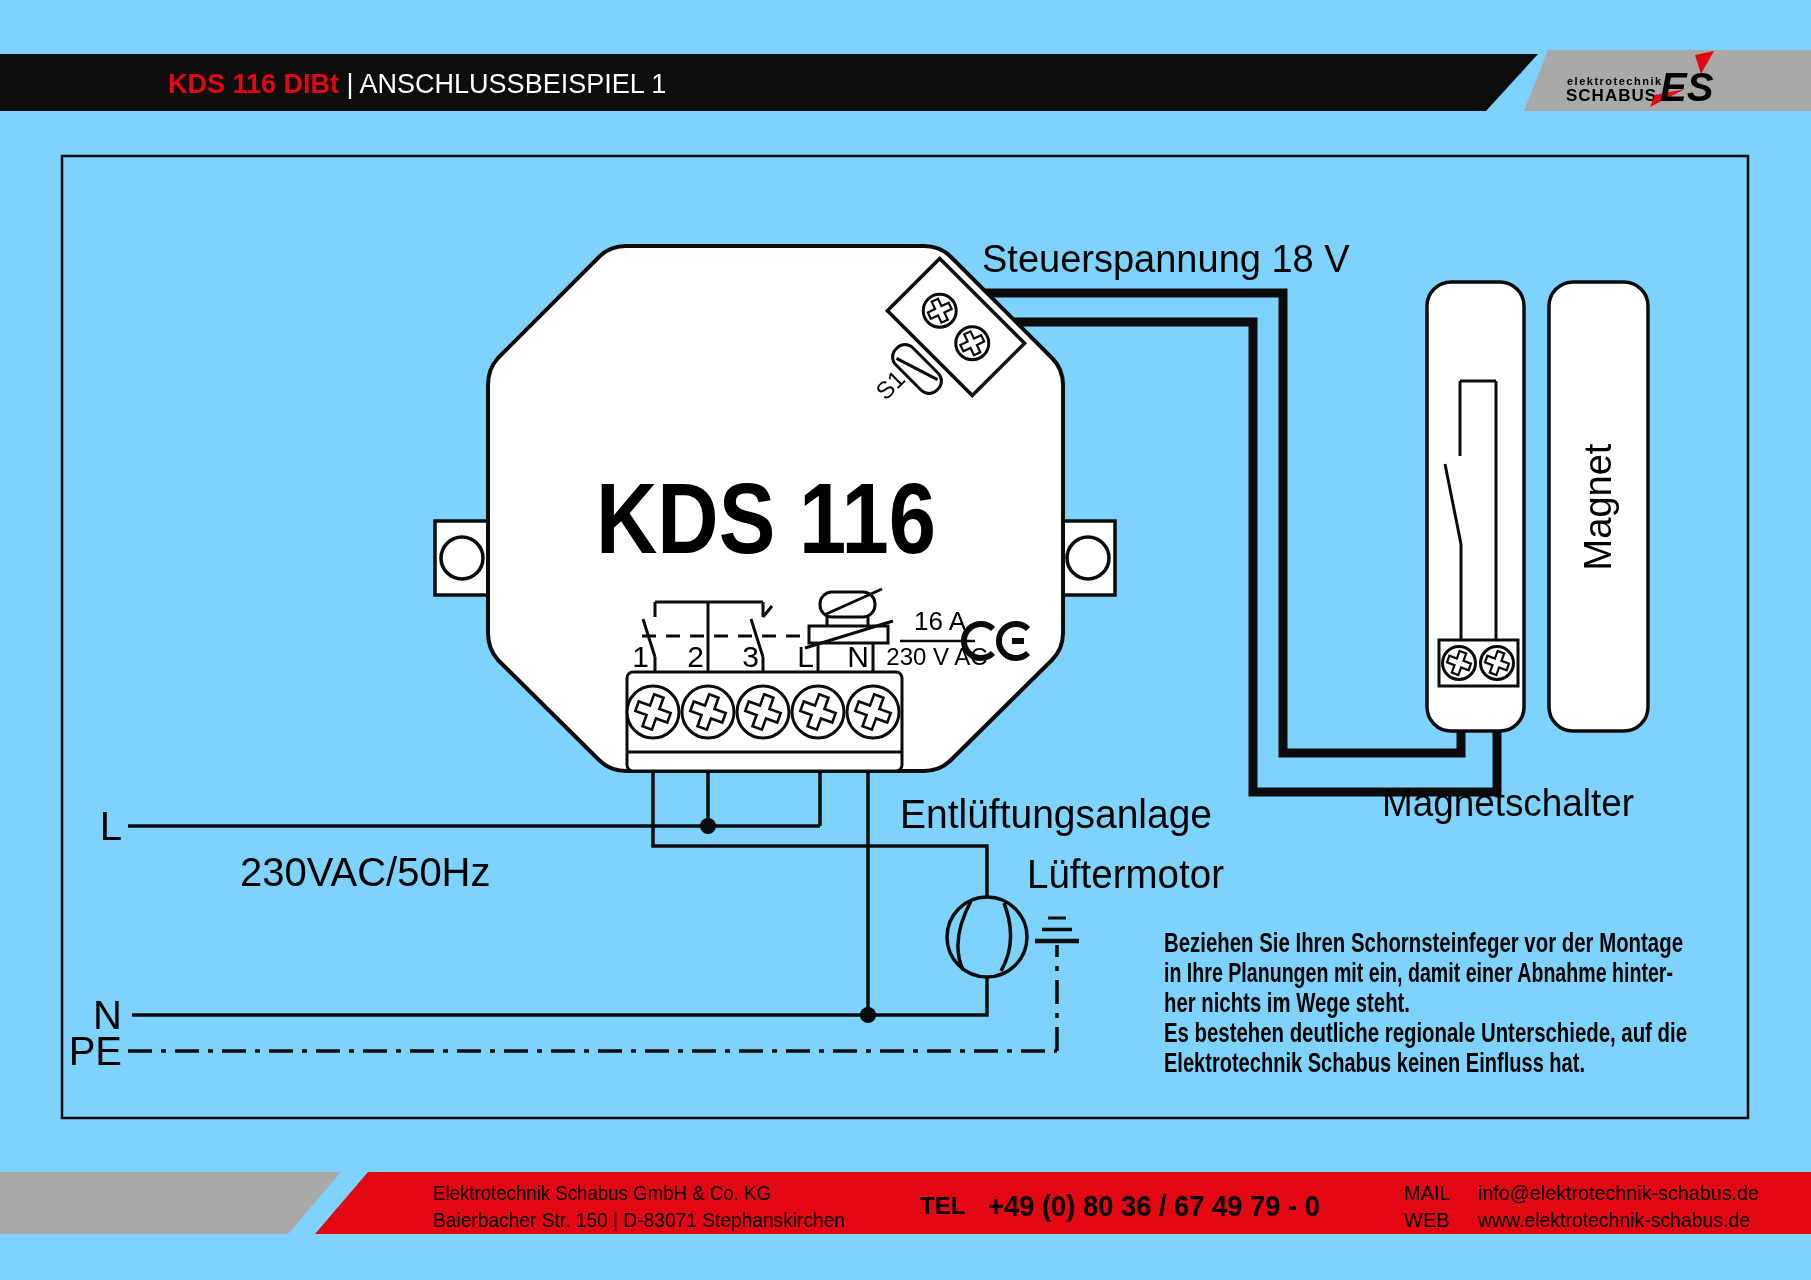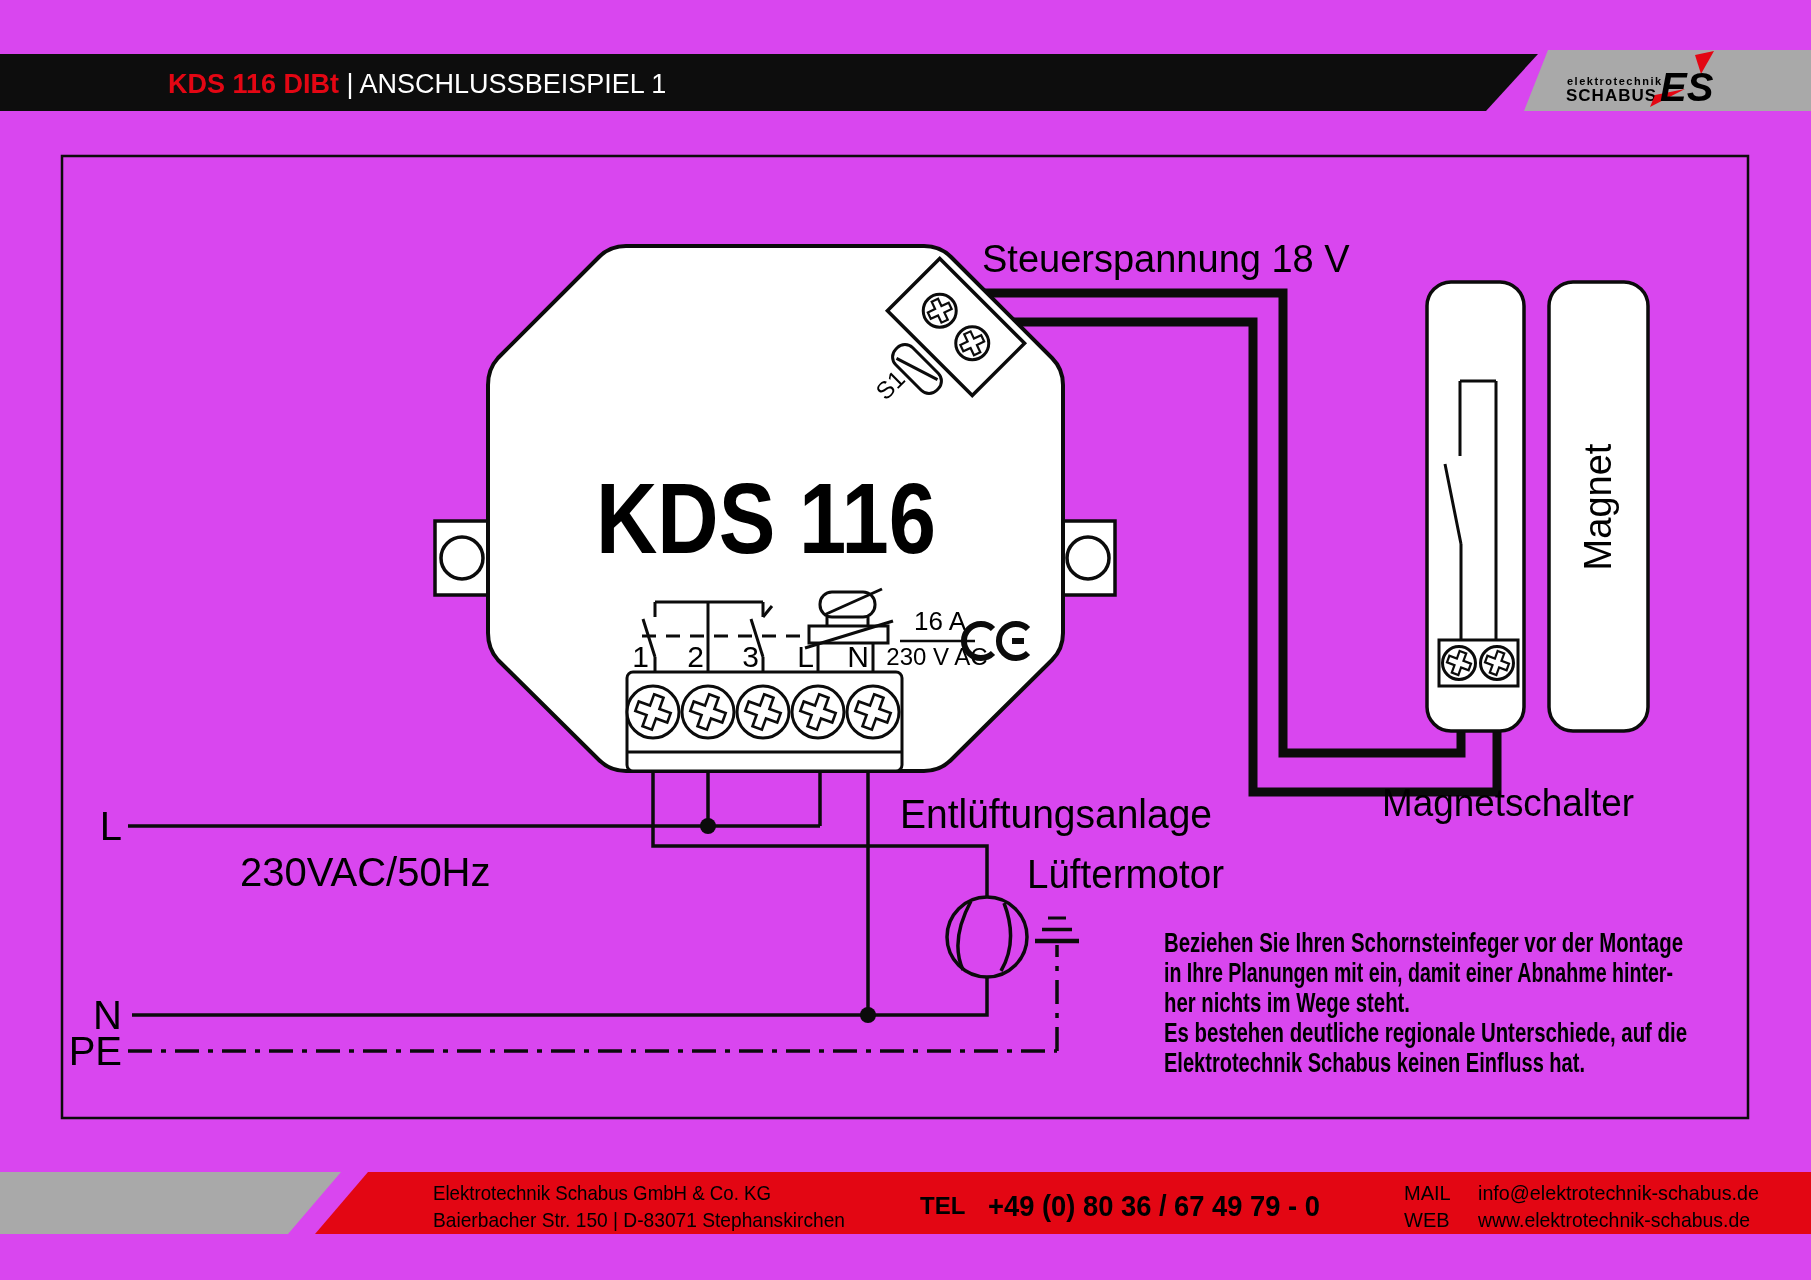--- a/index.html
+++ b/index.html
@@ -1,16 +1,16 @@
 <!DOCTYPE html>
 <html><head>
 <meta charset="utf-8">
 <style>
   html,body{margin:0;padding:0;background:#fff;}
-  .page{width:1811px;height:1280px;position:relative;background:#d946ef;}
+  .page{width:1811px;height:1280px;position:relative;background:#7dd3fc;}
   svg{display:block;}
   text{font-family:"Liberation Sans", sans-serif;fill:#000;}
   .ln{stroke:#0b0b0b;fill:none;stroke-width:3.5;}
   .thin{stroke:#0b0b0b;fill:none;stroke-width:3;}
   .thick{stroke:#0b0b0b;fill:none;stroke-width:9;}
   .whitebox{fill:#fff;stroke:#0b0b0b;}
 </style>
 </head>
 <body>
 

